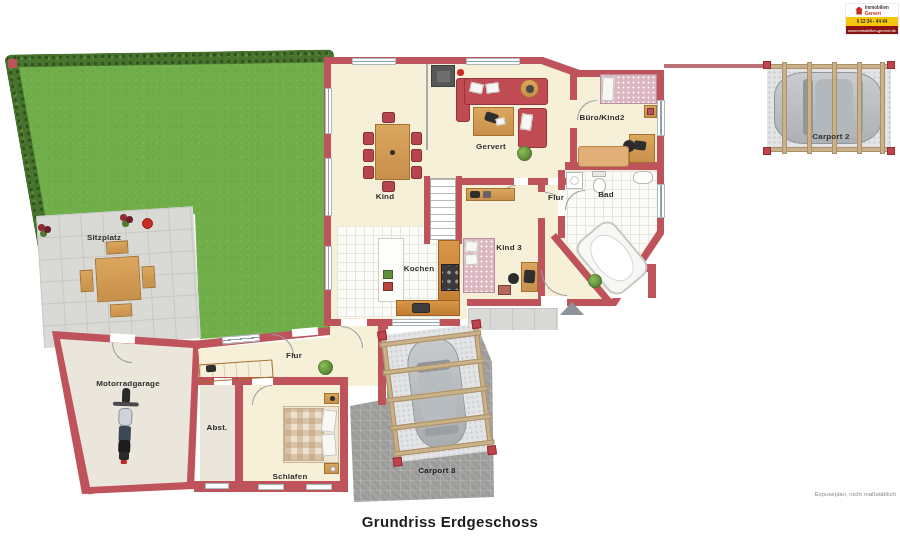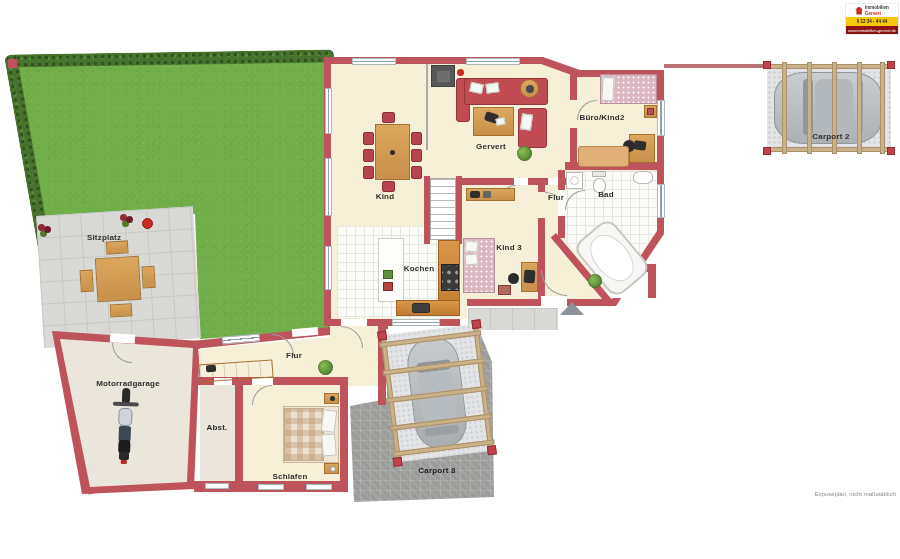--- a/index.html
+++ b/index.html
@@ -298,20 +298,21 @@
   <div class="lbl" style="left:509px;top:247px;">Kind 3</div>
   <div class="lbl" style="left:419px;top:268px;">Kochen</div>
   <div class="lbl" style="left:104px;top:237px;">Sitzplatz</div>
   <div class="lbl" style="left:128px;top:383px;">Motorradgarage</div>
   <div class="lbl" style="left:217px;top:427px;">Abst.</div>
   <div class="lbl" style="left:294px;top:355px;">Flur</div>
   <div class="lbl" style="left:290px;top:476px;">Schlafen</div>
   <div class="lbl" style="left:437px;top:470px;color:#1d1d1d;">Carport 8</div>
   <div class="lbl" style="left:831px;top:136px;">Carport 2</div>
 
+  <div class="title" style="left:450px;top:521px;">Grundriss Erdgeschoss</div>
   <div class="fine" style="right:4px;top:491px;text-align:right;">Exposéplan, nicht maßstäblich</div>
 
   <div class="a" style="left:846px;top:4px;width:52px;height:30px;box-shadow:0 0 0 1px #ececec;">
     <div style="height:13px;background:#fff;display:flex;align-items:center;justify-content:center;gap:2px;">
       <div style="width:8px;height:8px;background:#c72b1e;clip-path:polygon(50% 0,100% 42%,84% 42%,84% 100%,16% 100%,16% 42%,0 42%);"></div>
       <div style="font-size:4.5px;line-height:1.15;color:#3a3a3a;font-weight:700;">
         <div>Immobilien</div>
         <div style="color:#c72b1e;">Gervert</div>
       </div>
     </div>

